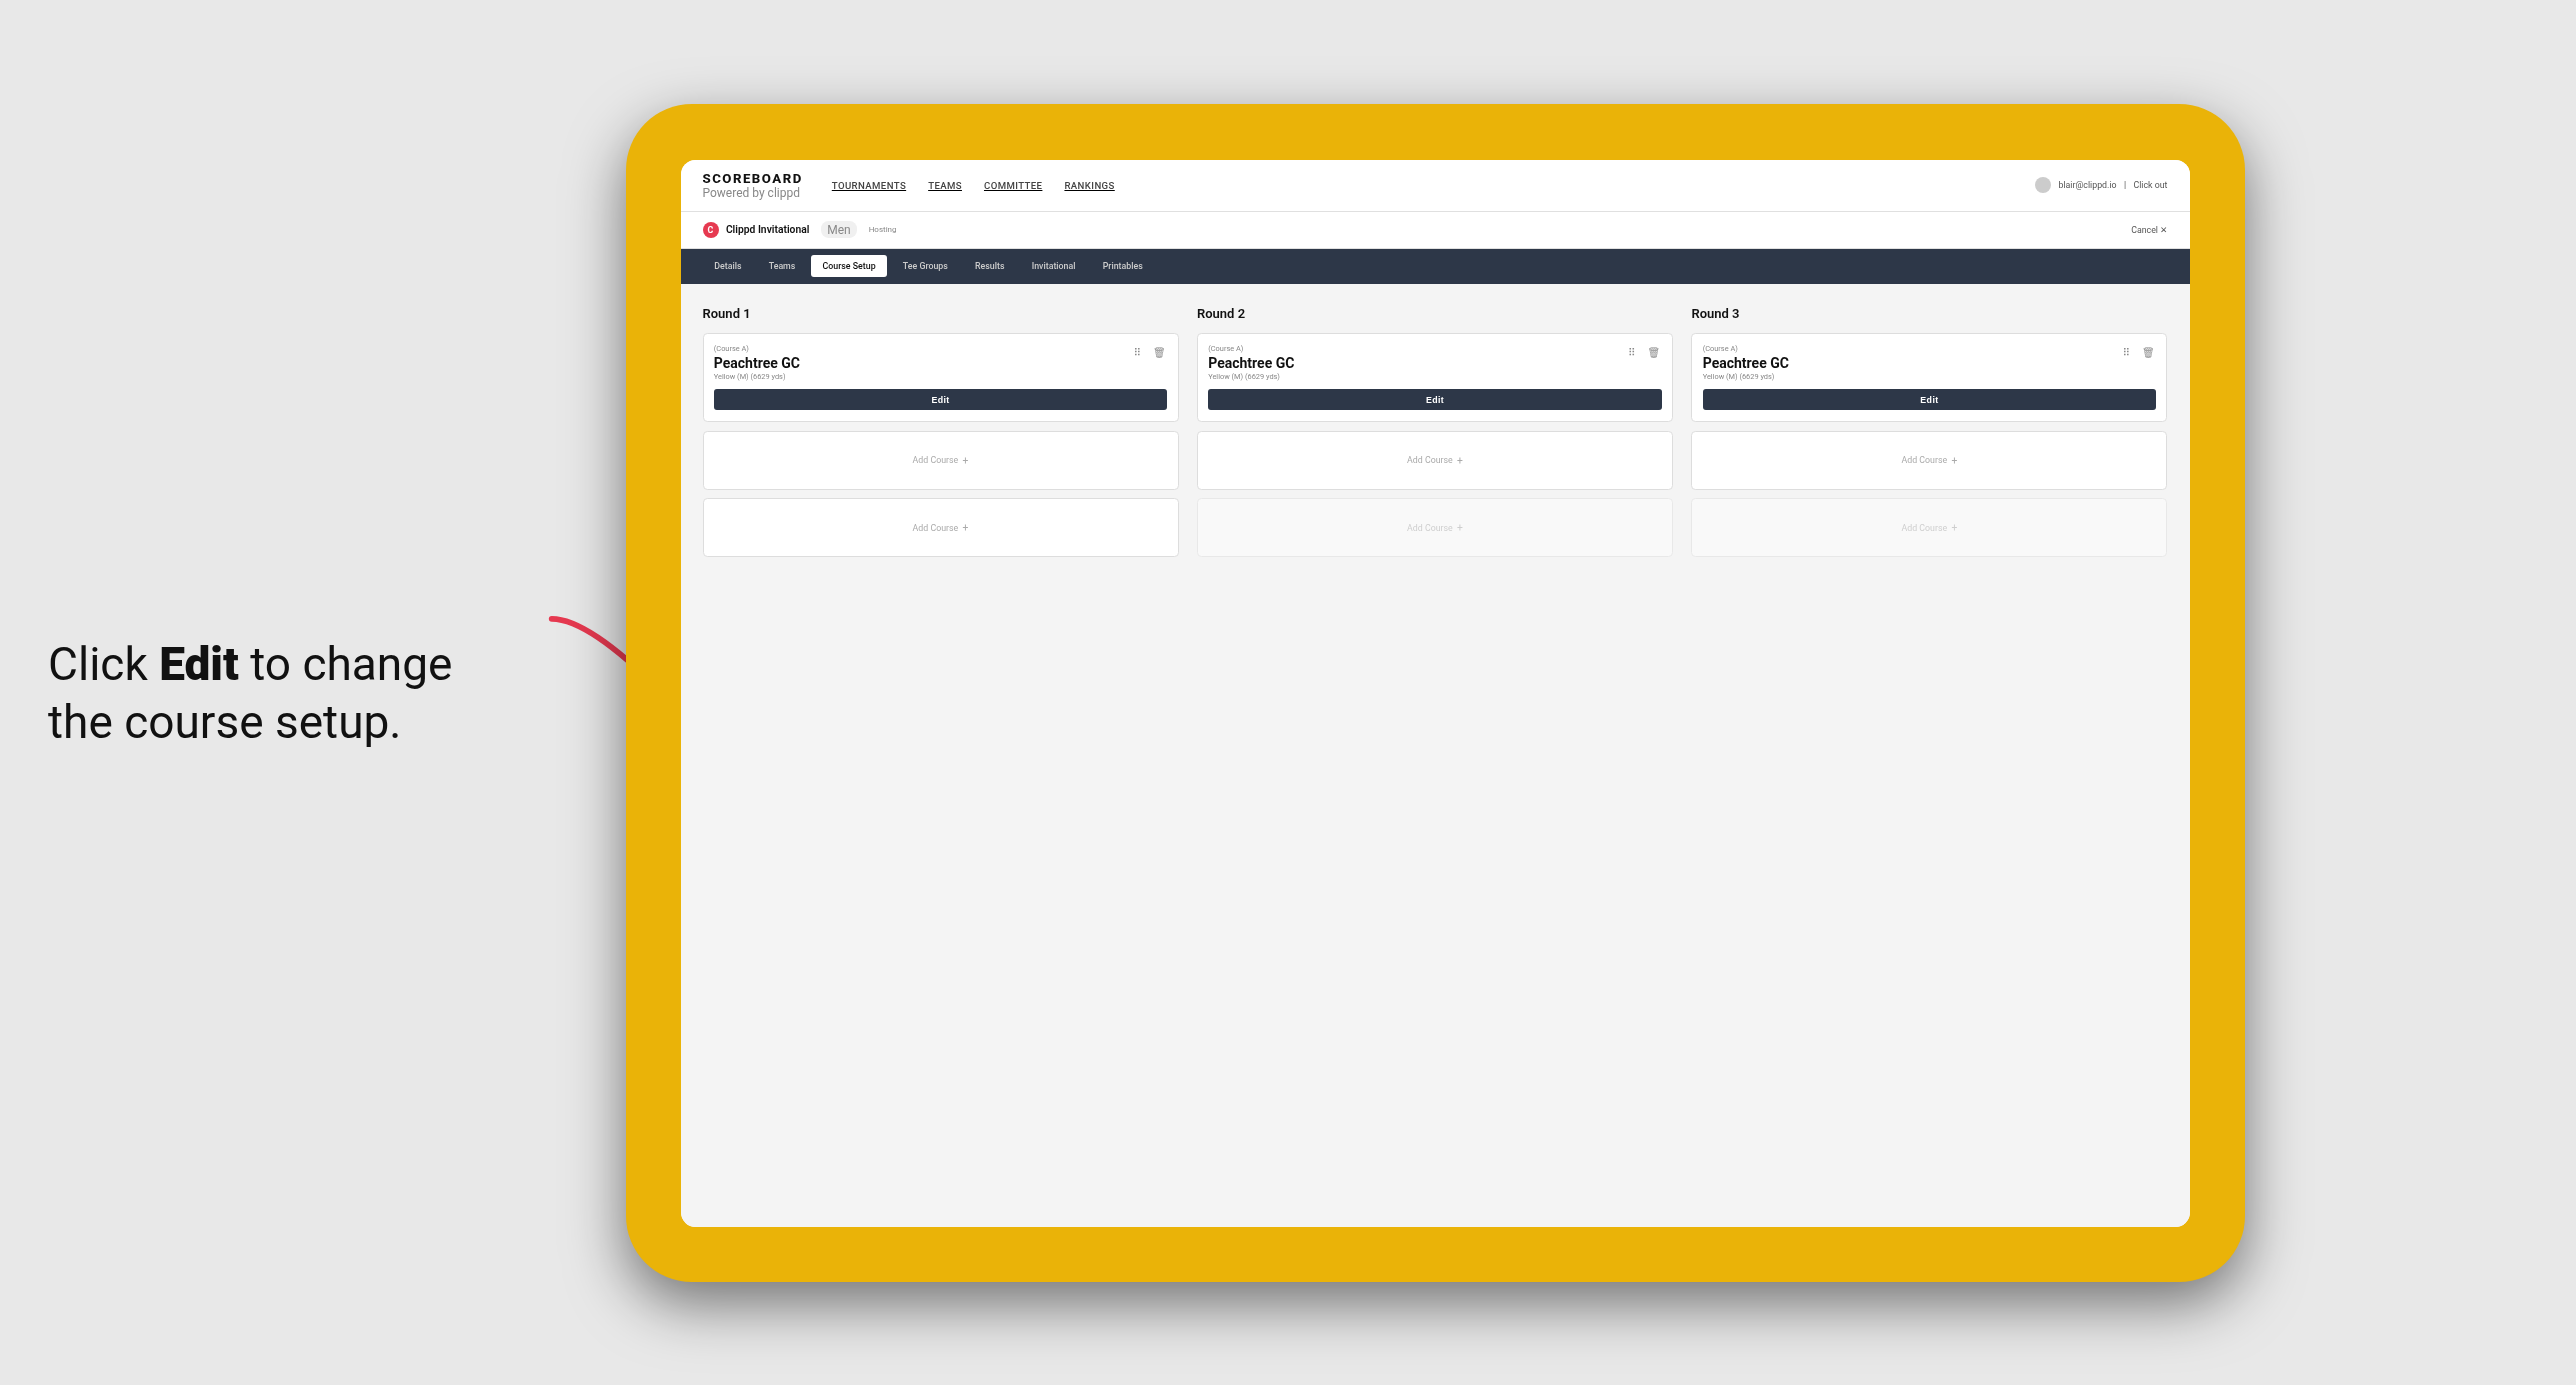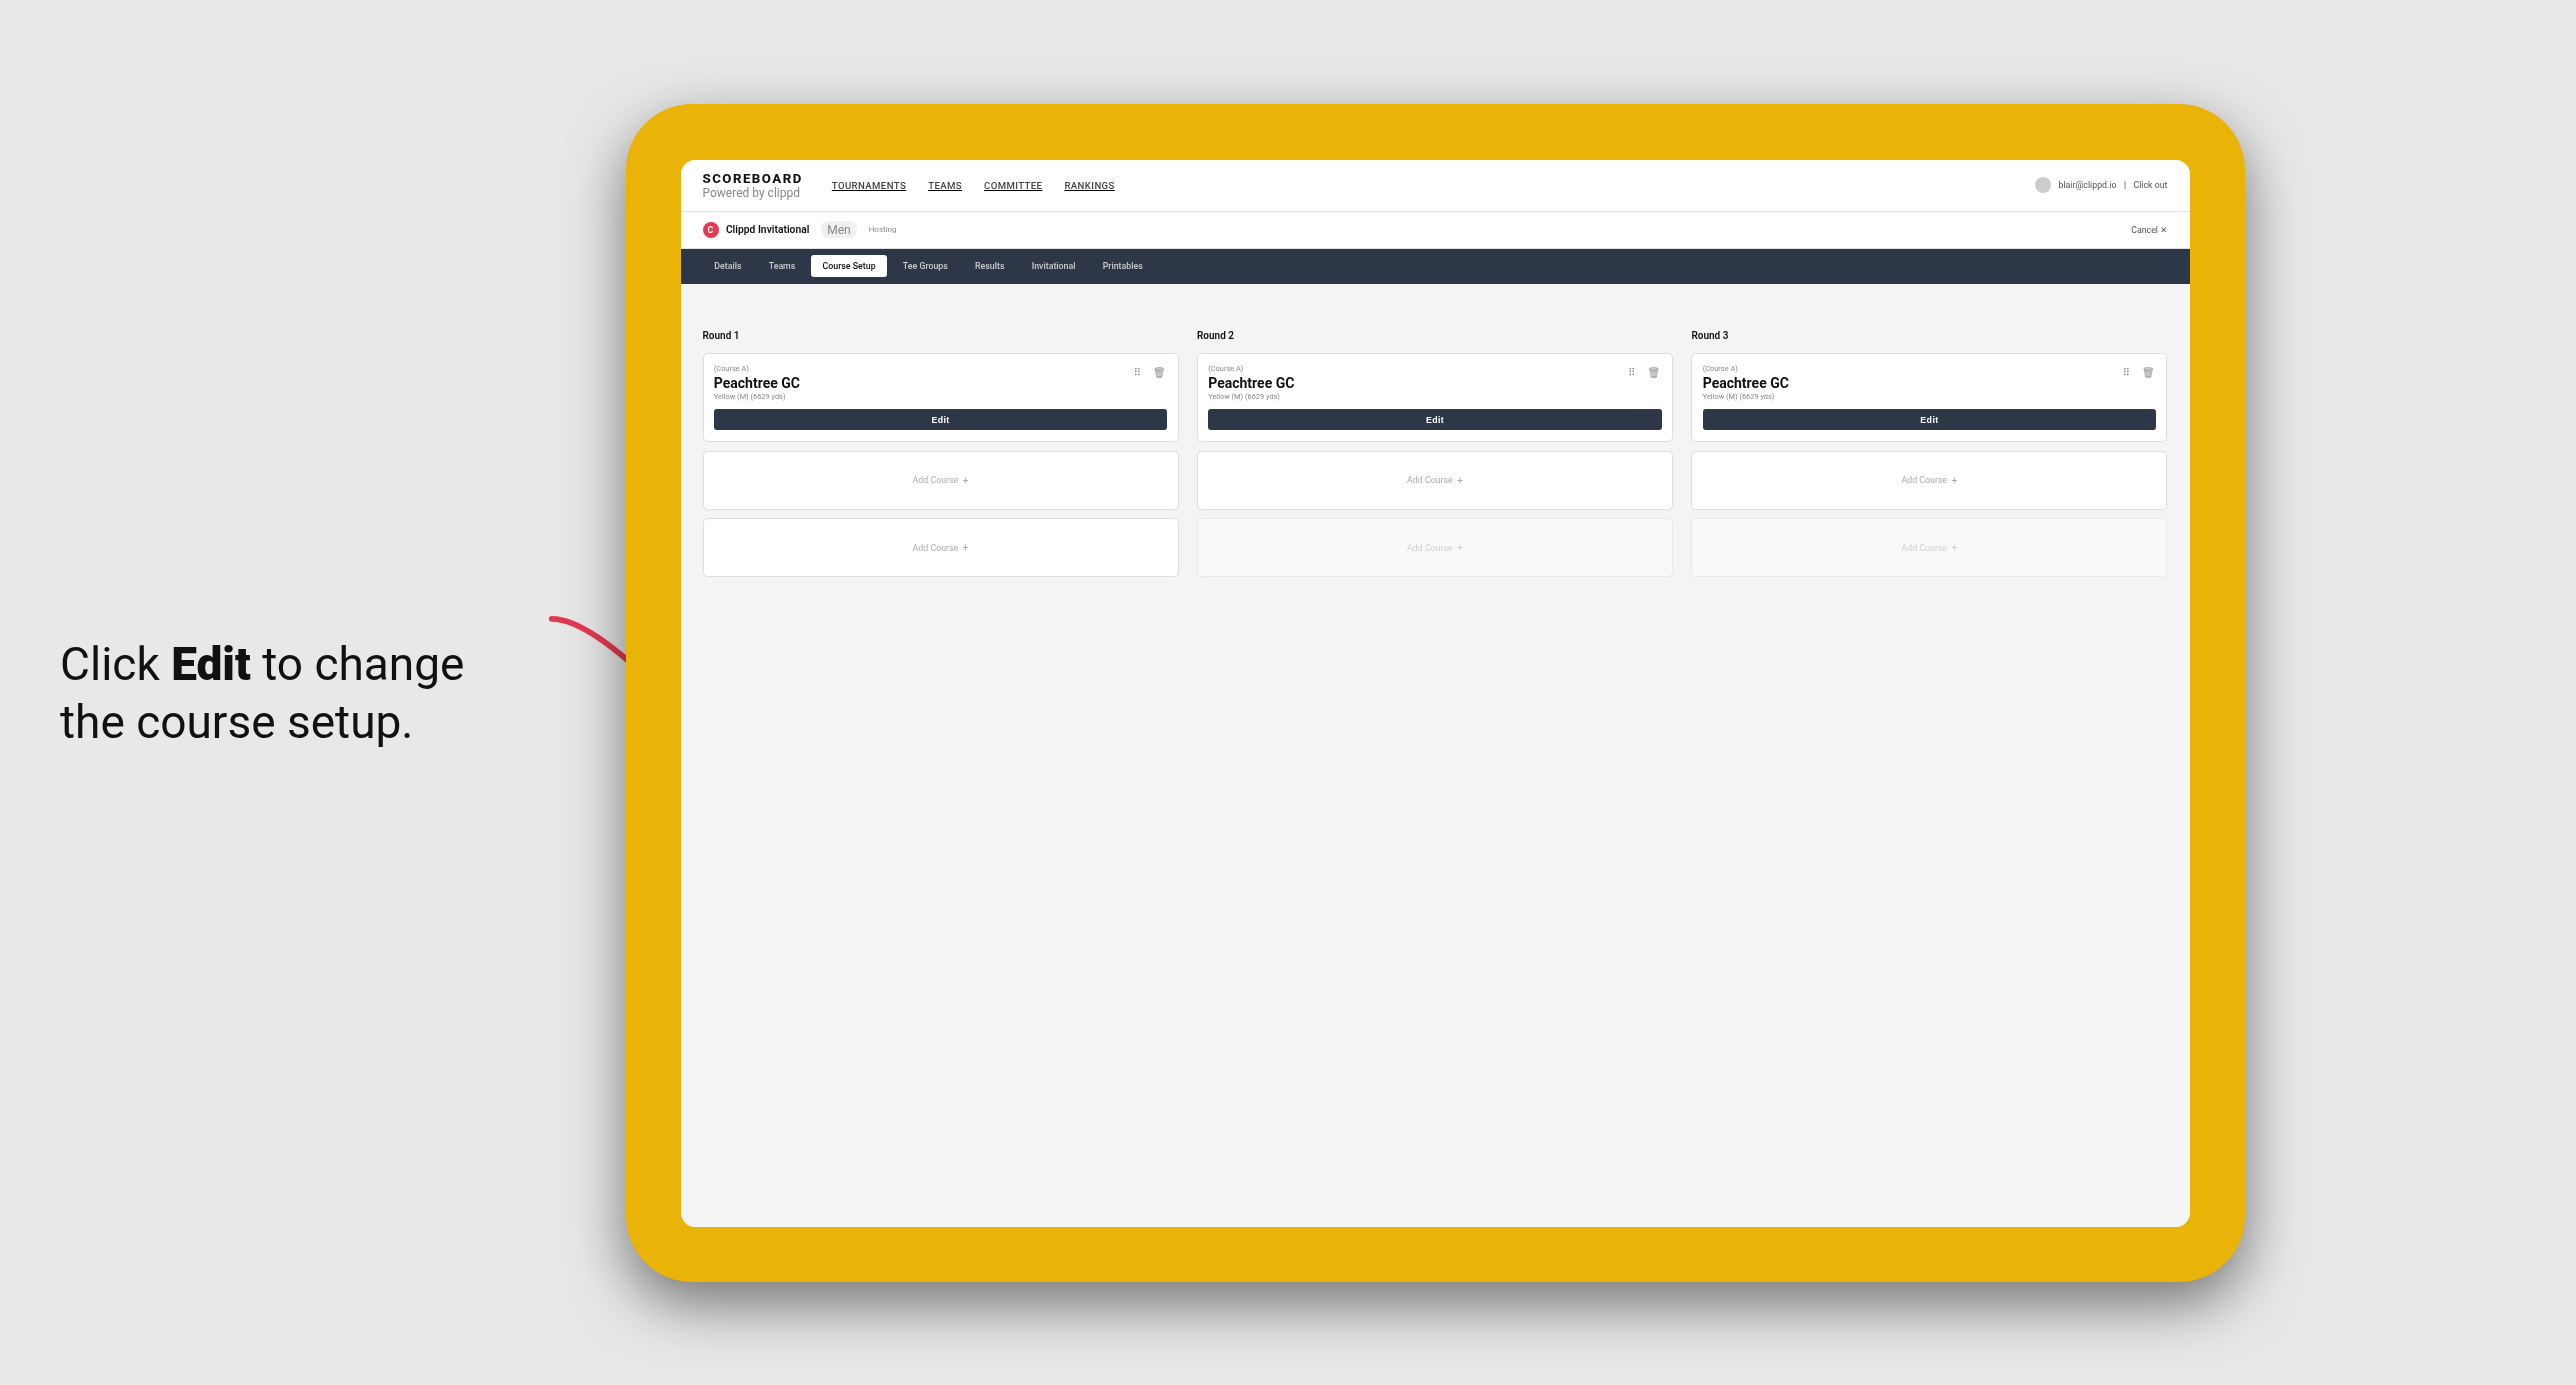--- a/index.html
+++ b/index.html
@@ -10,21 +10,21 @@
       height: 1386px;
       display: flex;
       align-items: center;
       justify-content: center;
       position: relative;
     }
 
     
     .instruction-text {
       position: absolute;
-      left: 60px;
+      left: 48px;
       top: 50%;
       transform: translateY(-50%);
       font-size: 46px;
       line-height: 1.25;
       color: #111;
       width: 478px;
     }
     .instruction-text strong {
       font-weight: 900;
     }
@@ -201,25 +201,24 @@
       gap: 18.4px;
     }
 
     .round-column {
       display: flex;
       flex-direction: column;
       gap: 8.8px;
     }
 
     .round-title {
-      font-size: 10px;
+      font-size: 13px;
       font-weight: 600;
       color: #111;
       margin-bottom: 3.7px;
-      margin-top: 24px;
     }
 
     
     .course-card {
       background: #fff;
       border: 0.7px solid #ddd;
       border-radius: 4.4px;
       padding: 10.3px;
       display: flex;
       flex-direction: column;

